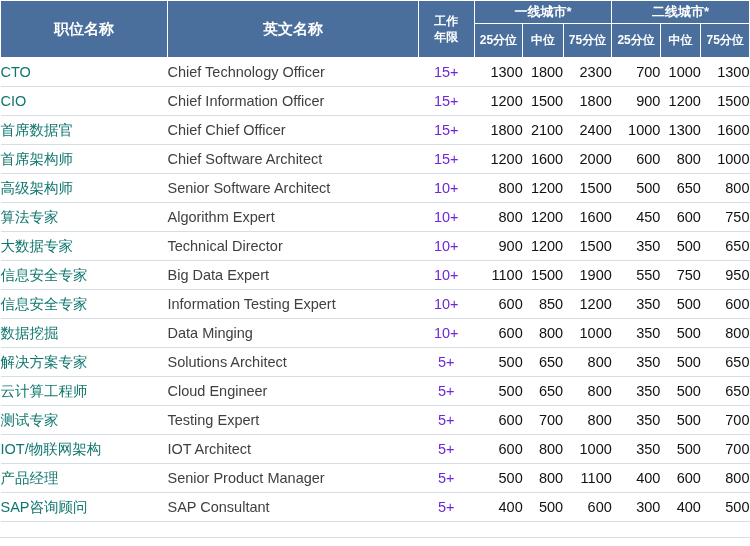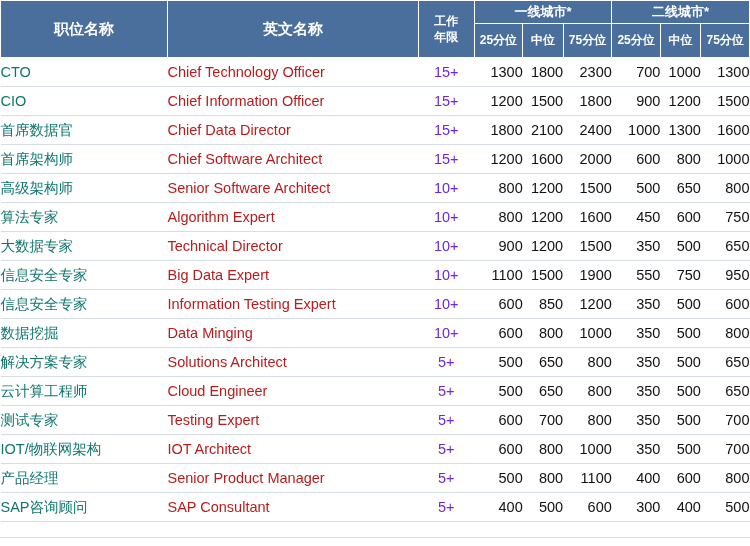--- a/index.html
+++ b/index.html
@@ -57,21 +57,21 @@
   }
   td.c-cn {
     text-align: left;
     padding-left: 6px;
     font-size: 14px;
     color: #0f766e;
   }
   td.c-en {
     text-align: left;
     padding-left: 10px;
-    color: #b91c1c;
+    color: #404040;
     font-size: 15px;
   }
   td.c-yr {
     text-align: center;
     color: #6d28d9;
     font-size: 14px;
   }
   td.c-num {
     text-align: right;
     padding-right: 7px;
@@ -142,21 +142,21 @@
         <td class="c-yr">15+</td>
         <td class="c-num">1200</td>
         <td class="c-num">1500</td>
         <td class="c-num">1800</td>
         <td class="c-num">900</td>
         <td class="c-num">1200</td>
         <td class="c-num">1500</td>
       </tr>
       <tr>
         <td class="c-cn">首席数据官</td>
-        <td class="c-en">Chief Data Director</td>
+        <td class="c-en">Chief Chief Officer</td>
         <td class="c-yr">15+</td>
         <td class="c-num">1800</td>
         <td class="c-num">2100</td>
         <td class="c-num">2400</td>
         <td class="c-num">1000</td>
         <td class="c-num">1300</td>
         <td class="c-num">1600</td>
       </tr>
       <tr>
         <td class="c-cn">首席架构师</td>

